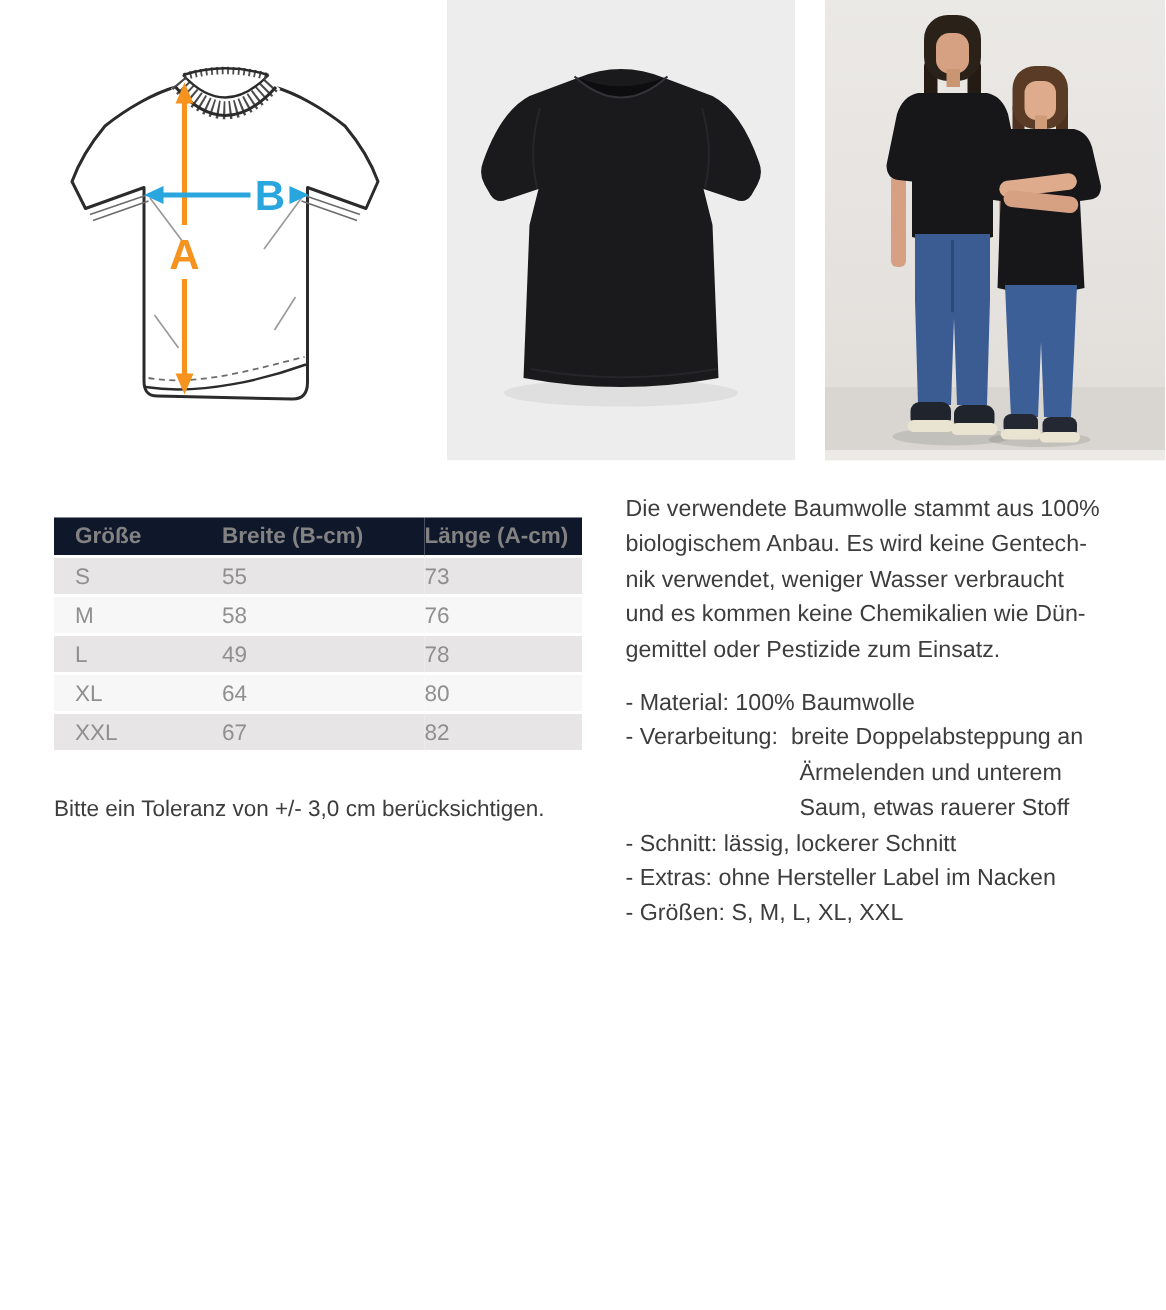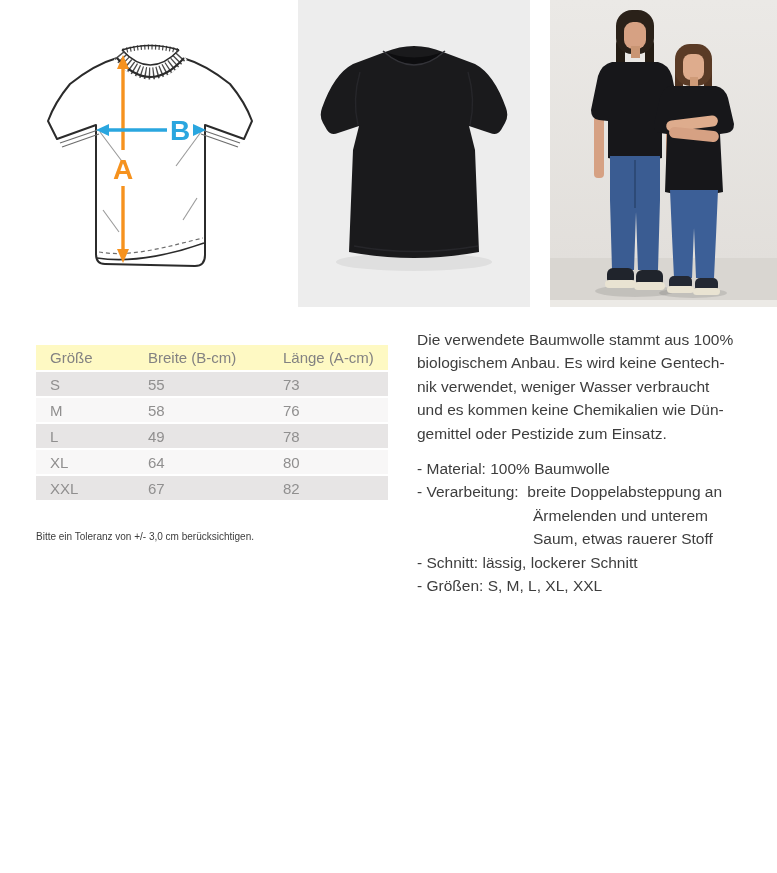--- a/index.html
+++ b/index.html
@@ -27,31 +27,31 @@
     table-layout: fixed;
   }
   table.size-table th, table.size-table td {
     height: 26px;
     padding: 0;
     font-weight: 400;
     text-align: left;
     vertical-align: middle;
     border-bottom: 2px solid #ffffff;
   }
-  table.size-table th { background: #fef9c3; color: #838282; }
+  table.size-table th { background: #0f172a; color: #838282; font-weight: bold; }
   table.size-table td { color: #908f8f; }
   table.size-table .c0 { width: 112px; padding-left: 14px; }
   table.size-table .c1 { width: 135px; }
   table.size-table .c2 { width: auto; }
   tr.row-odd  td { background: #e7e5e5; }
   tr.row-even td { background: #f8f7f7; }
 
   .tolerance-note {
     position: absolute; left: 36px; top: 531px;
-    font-size: 10px; color: #3d3d3d; white-space: nowrap;
+    font-size: 15px; color: #3d3d3d; white-space: nowrap;
   }
 
   
   .description {
     position: absolute; left: 417px; top: 328px; width: 352px;
     font-size: 15.5px; line-height: 23.4px; color: #3d3d3d;
   }
   .description p { margin: 0 0 12px 0; white-space: pre-line; }
   .spec-list { margin-top: 8px; }
   .spec-line { white-space: pre-wrap; }
@@ -252,17 +252,18 @@
 biologischem Anbau. Es wird keine Gentech-
 nik verwendet, weniger Wasser verbraucht
 und es kommen keine Chemikalien wie Dün-
 gemittel oder Pestizide zum Einsatz.</p>
     <div class="spec-list">
         <div class="spec-line">- Material: 100% Baumwolle</div>
         <div class="spec-line">- Verarbeitung:  breite Doppelabsteppung an</div>
         <div class="spec-line indent">Ärmelenden und unterem</div>
         <div class="spec-line indent">Saum, etwas rauerer Stoff</div>
         <div class="spec-line">- Schnitt: lässig, lockerer Schnitt</div>
+        <div class="spec-line">- Extras: ohne Hersteller Label im Nacken</div>
         <div class="spec-line">- Größen: S, M, L, XL, XXL</div>
       </div>
   </div>
 
 </div>
 
 </body></html>

